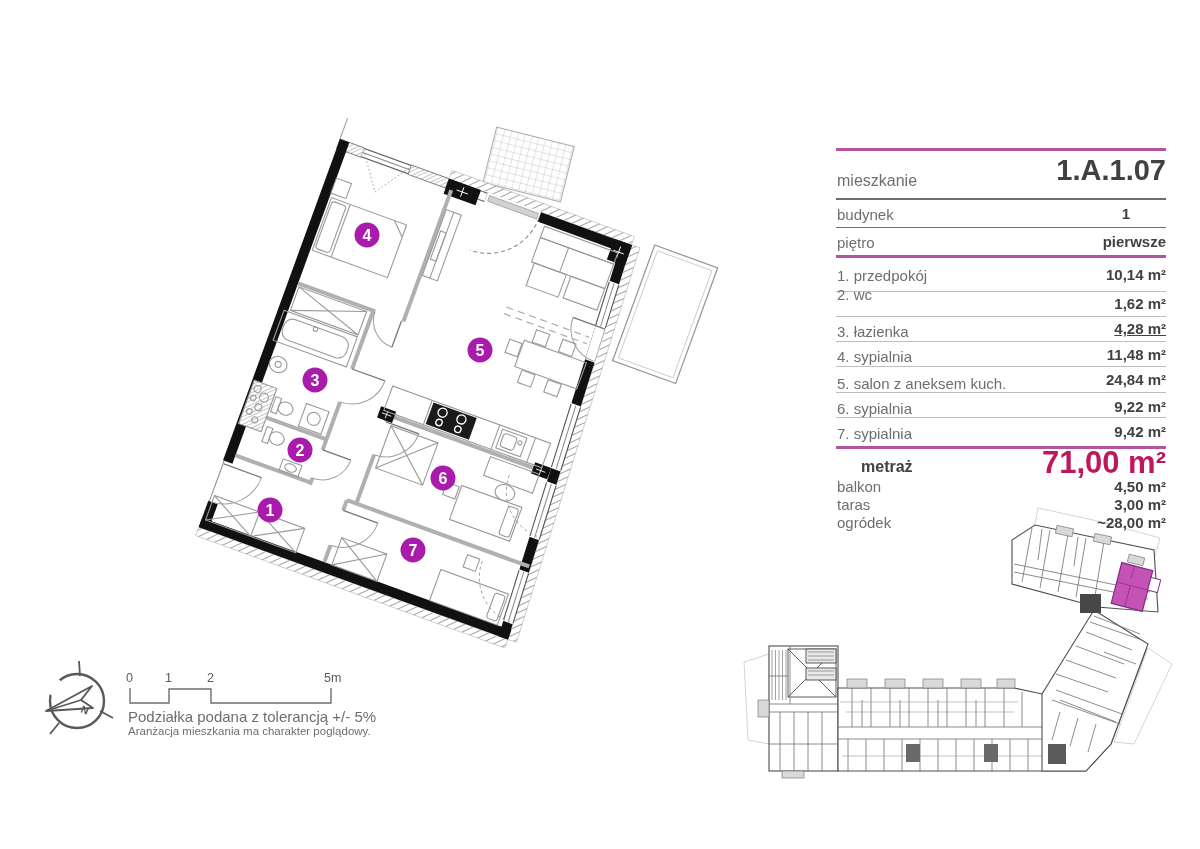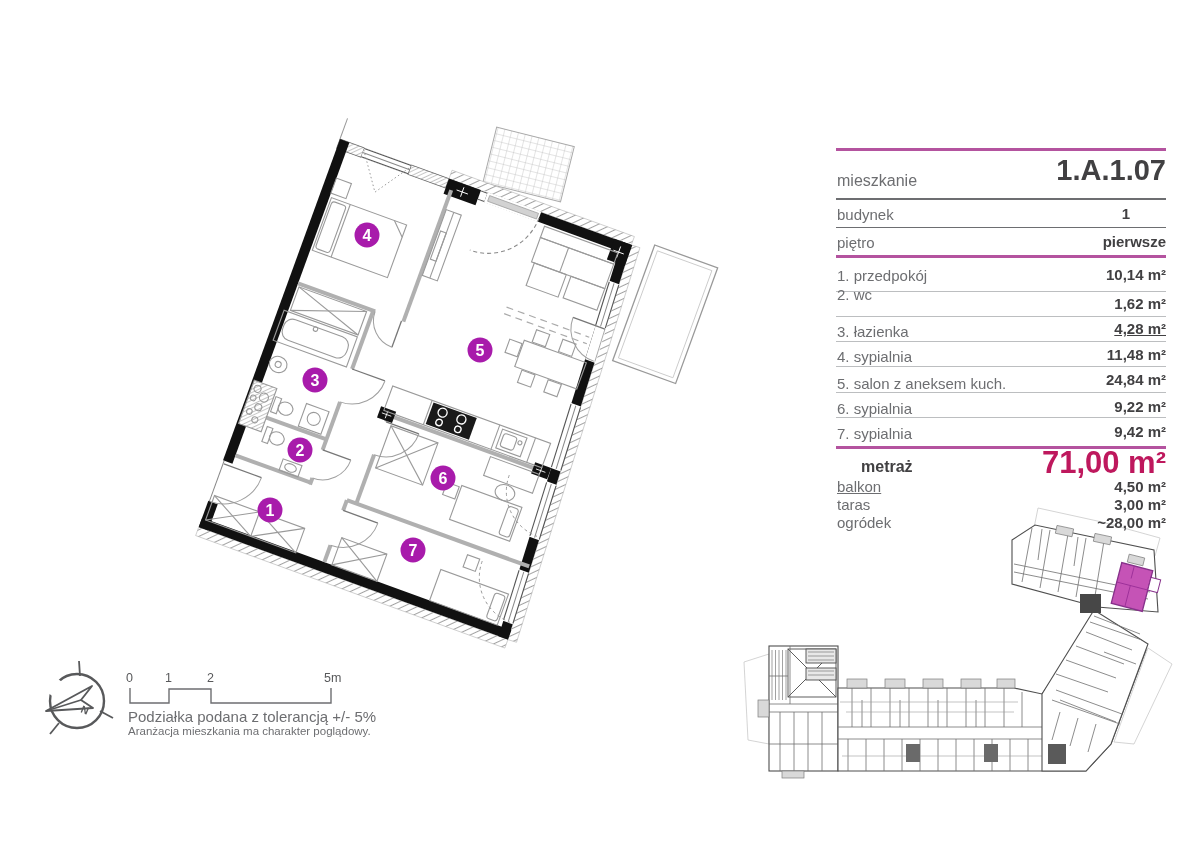--- a/index.html
+++ b/index.html
@@ -576,21 +576,21 @@
   <div class="abs" style="left:0;top:244px;width:330px;height:1px;background:#bcbec0;"></div>
   <div class="abs lbl" style="left:1px;top:252px;">6. sypialnia</div>
   <div class="abs val" style="right:0;top:250px;">9,22 m²</div>
   <div class="abs" style="left:0;top:269px;width:330px;height:1px;background:#bcbec0;"></div>
   <div class="abs lbl" style="left:1px;top:277px;">7. sypialnia</div>
   <div class="abs val" style="right:0;top:275px;">9,42 m²</div>
   <div class="abs" style="left:0;top:298px;width:330px;height:2.8px;background:#b4539f;"></div>
 
   <div class="abs" style="left:1px;top:310px;font-size:16px;font-weight:bold;color:#414042;margin-left:24px;">metraż</div>
   <div class="abs" style="right:0;top:297px;font-size:31px;font-weight:bold;color:#be185d;">71,00 m²</div>
-  <div class="abs lbl" style="left:1px;top:330px;text-decoration:underline;">balkon</div>
+  <div class="abs lbl" style="left:1px;top:330px;">balkon</div>
   <div class="abs val" style="right:0;top:330px;">4,50 m²</div>
   <div class="abs lbl" style="left:1px;top:348px;">taras</div>
   <div class="abs val" style="right:0;top:348px;">3,00 m²</div>
   <div class="abs lbl" style="left:1px;top:366px;">ogródek</div>
   <div class="abs val" style="right:0;top:366px;">~28,00 m²</div>
 </div>
 
 <div class="abs" style="left:128px;top:708px;color:#6d6e71;font-size:15px;">Podziałka podana z tolerancją +/- 5%</div>
 <div class="abs" style="left:128px;top:725px;color:#6d6e71;font-size:11.5px;">Aranżacja mieszkania ma charakter poglądowy.</div>
 

